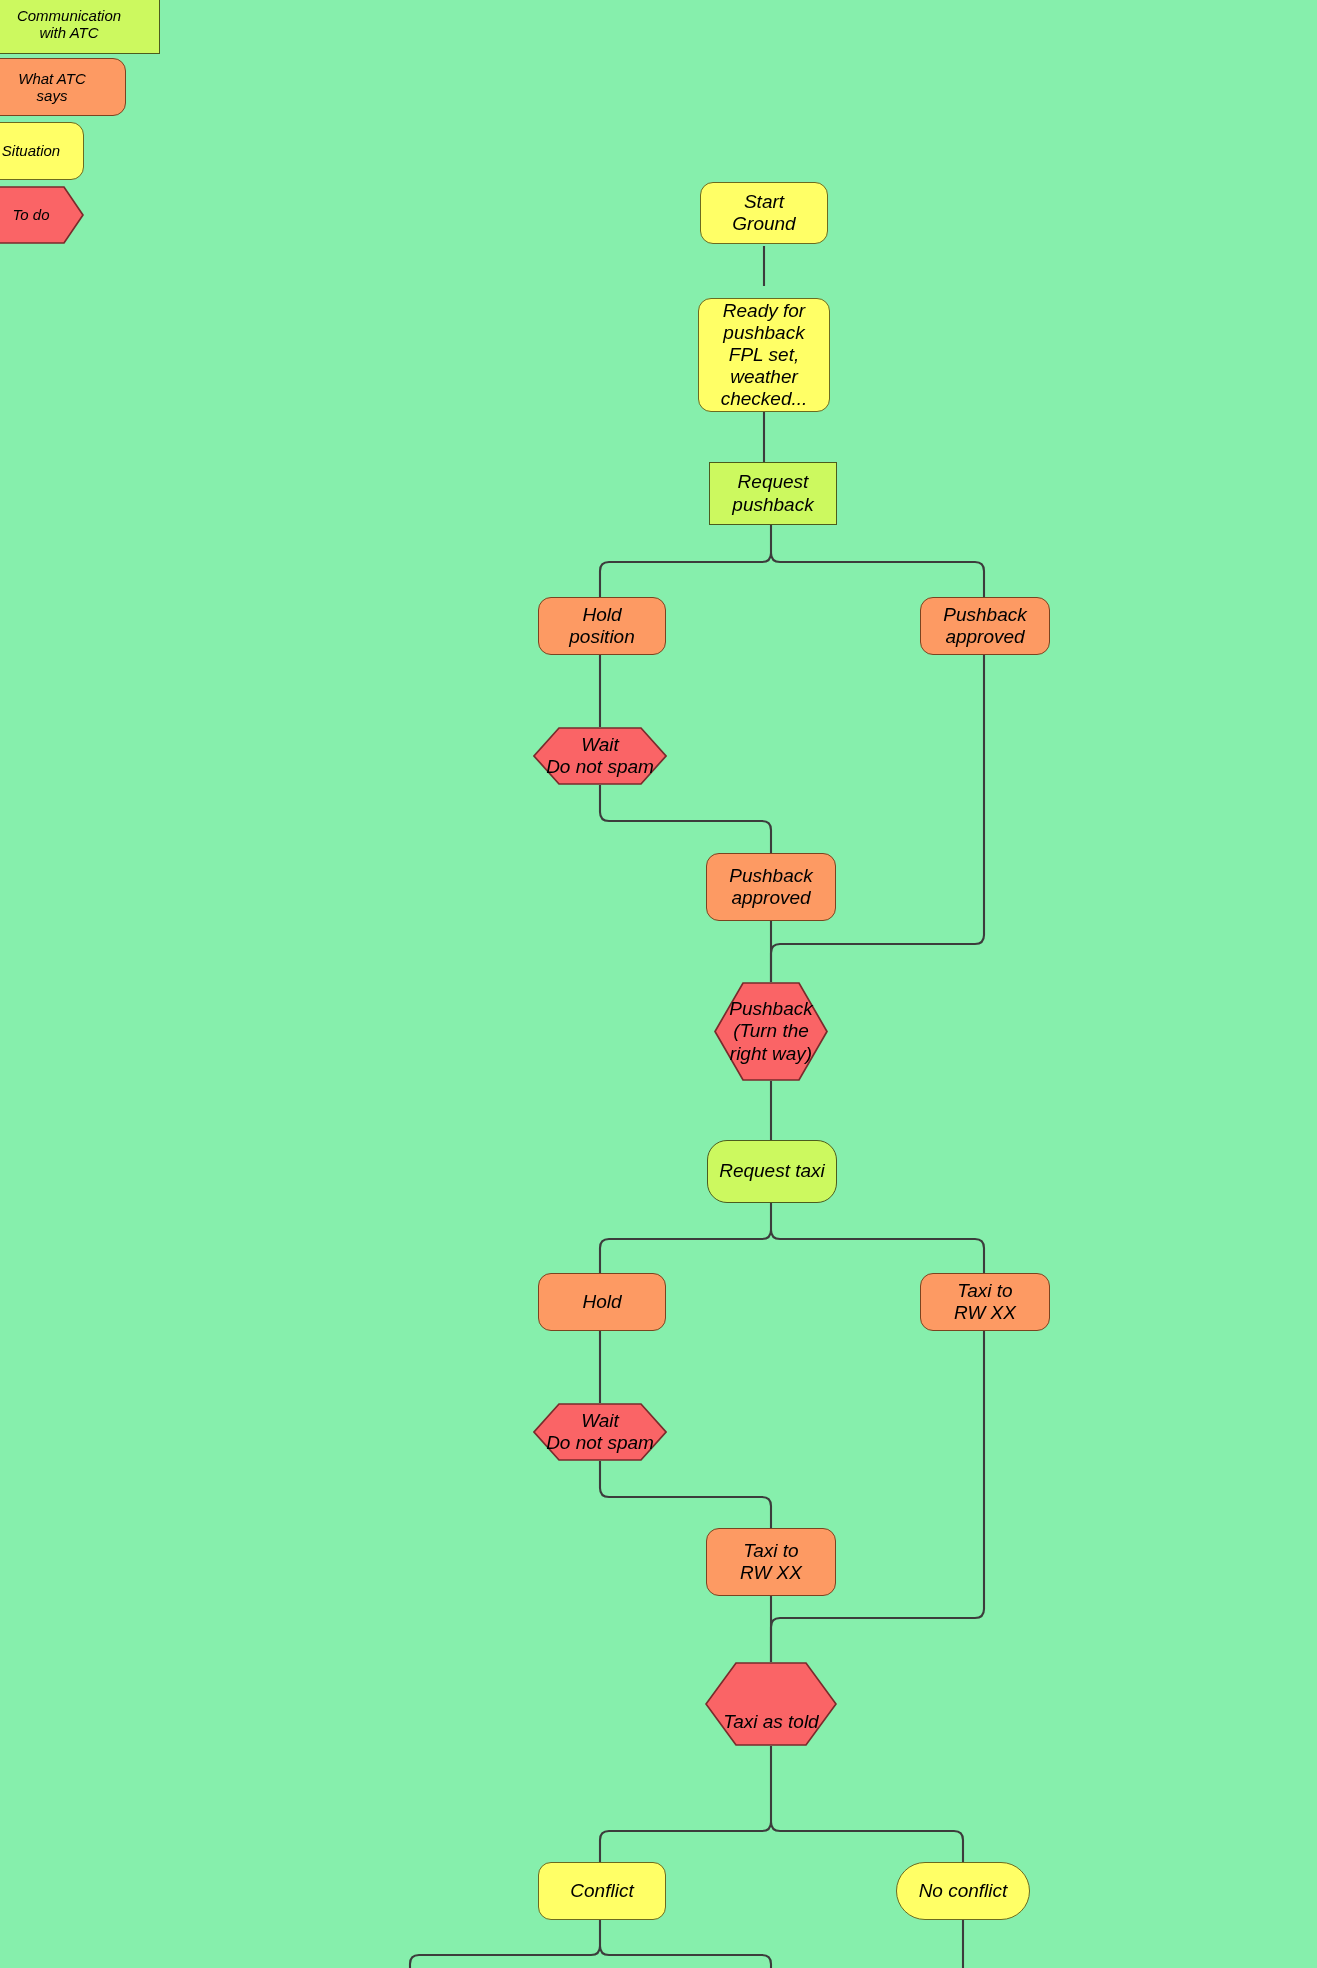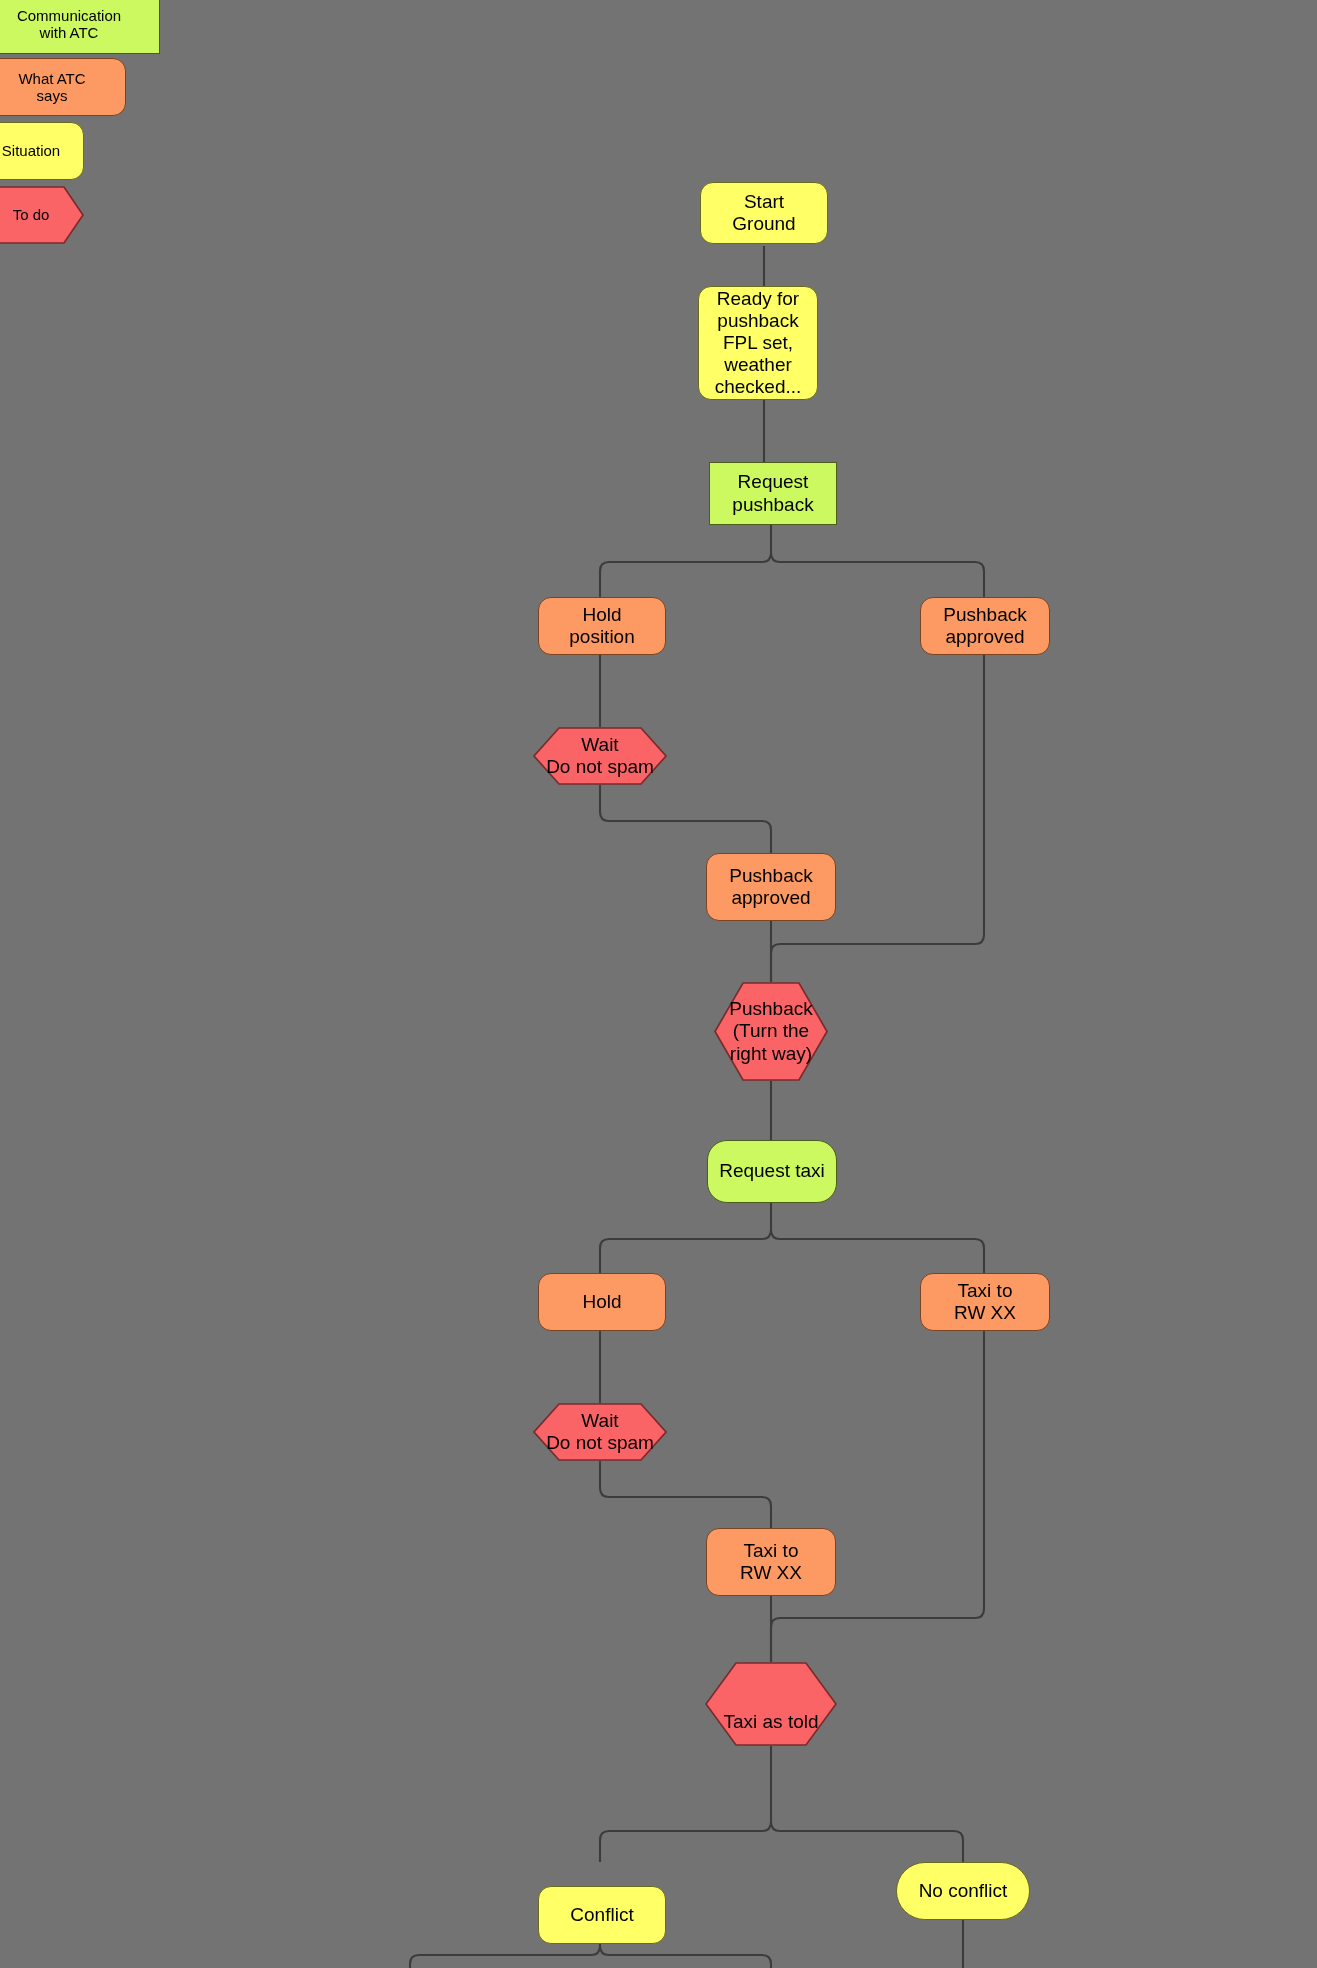--- a/index.html
+++ b/index.html
@@ -8,22 +8,23 @@
     background: #ffffff;
   }
   body {
     font-family: "Liberation Sans", sans-serif;
     -webkit-font-smoothing: antialiased;
   }
   #canvas {
     position: relative;
     width: 1317px;
     height: 1968px;
-    background: #737373;
+    background: #86efac;
     overflow: hidden;
+    font-style: italic;
   }
   #edges {
     position: absolute;
     left: 0;
     top: 0;
     width: 1317px;
     height: 1968px;
     pointer-events: none;
   }
   .node {
@@ -151,21 +152,21 @@
       <polygon points="20,1 86,1 105,29 86,57 20,57 1,29" fill="#fa6466" stroke="#7a2b2c" stroke-width="1.7"></polygon>
     </svg>
     <span class="hextext">To do</span>
   </div>
 
   <div class="node rrect yellow fill-yellow" style="left:700px; top:182px; width:128px; height:62px; font-size:19px;">
     <span>Start
 Ground</span>
   </div>
 
-  <div class="node rrect yellow fill-yellow" style="left:698px; top:286px; width:120px; height:114px; font-size:19px;align-items:center;">
+  <div class="node rrect yellow fill-yellow" style="left:698px; top:298px; width:132px; height:114px; font-size:19px;align-items:center;">
     <span>Ready for
 pushback
 FPL set,
 weather
 checked...</span>
   </div>
 
   <div class="node srect fill-green" style="left:709px; top:462px; width:128px; height:63px; font-size:19px;">
     <span>Request
 pushback</span>
@@ -229,21 +230,21 @@
 RW XX</span>
   </div>
 
   <div class="node hex" style="left:705px; top:1662px; width:132px; height:84px; font-size:19px;">
     <svg class="hexshape" viewBox="0 0 132 84" preserveAspectRatio="none">
       <polygon points="31,1 101,1 131,42 101,83 31,83 1,42" fill="#fa6466" stroke="#7a2b2c" stroke-width="1.7"></polygon>
     </svg>
     <span class="hextext" style="width:112%;margin-top:36px;">Taxi as told</span>
   </div>
 
-  <div class="node rrect yellow fill-yellow" style="left:538px; top:1862px; width:128px; height:58px; font-size:19px;margin-top:24px;">
+  <div class="node rrect yellow fill-yellow" style="left:538px; top:1862px; width:128px; height:58px; font-size:19px;">
     <span>Conflict</span>
   </div>
 
   <div class="node rrect yellow fill-yellow" style="left:896px; top:1862px; width:134px; height:58px; font-size:19px;border-radius:29px;">
     <span>No conflict</span>
   </div>
 
 </div>
 
 </body></html>

